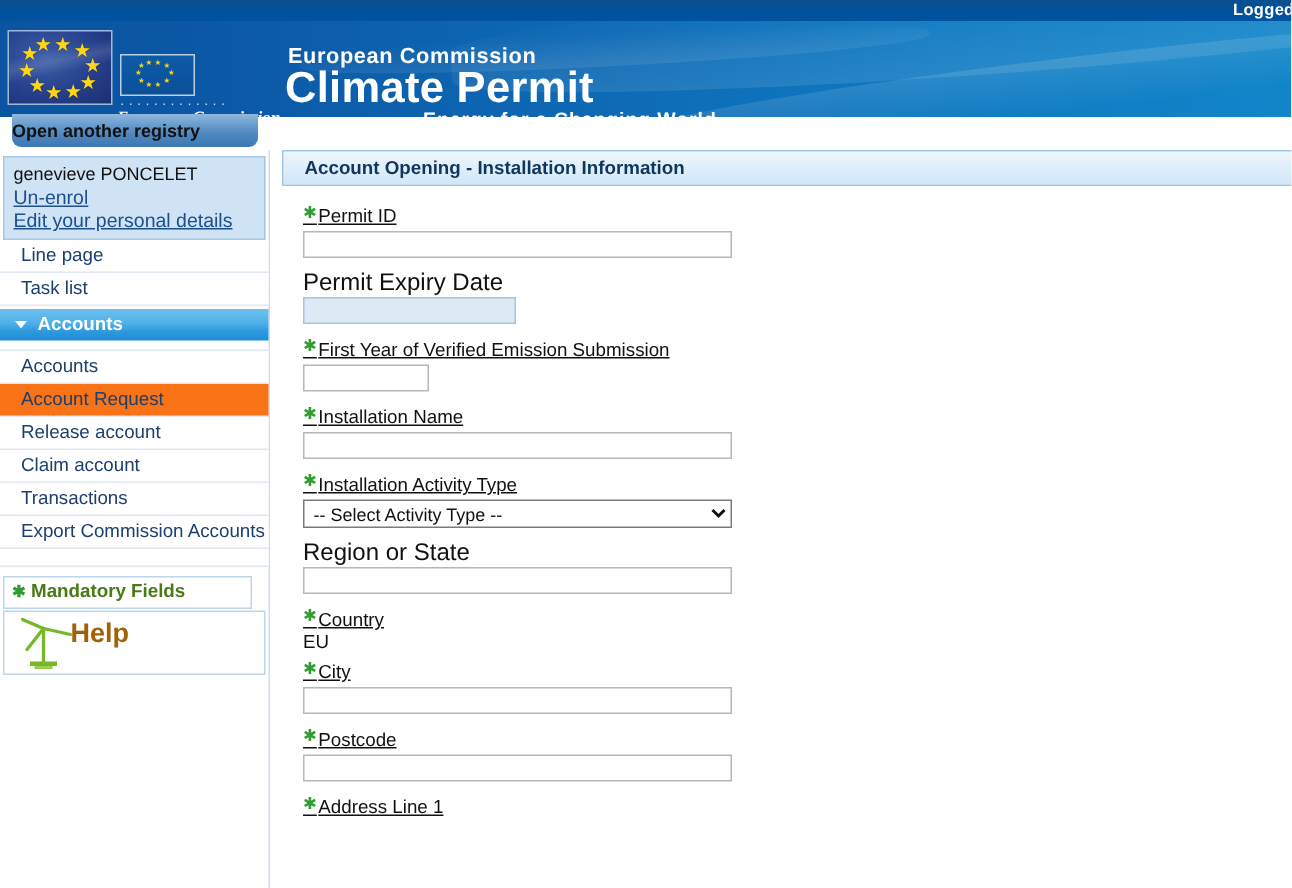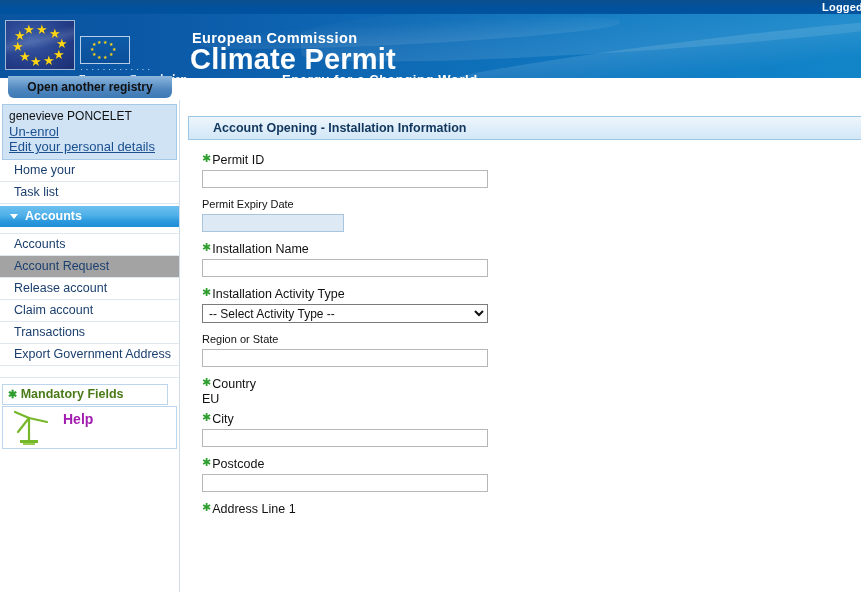--- a/index.html
+++ b/index.html
@@ -175,21 +175,20 @@
   
   #reg-tab {
     position: absolute;
     left: 8px; top: 76px;
     width: 164px; height: 22px;
     background: linear-gradient(to bottom, #8fb7dd 0%, #6fa1d0 28%, #4f87bf 60%, #3d79b5 100%);
     border-radius: 0 0 6px 6px;
     color: #111111;
     font-size: 12px;
     font-weight: bold;
-    text-align: center;
     line-height: 22px;
     cursor: pointer;
     white-space: nowrap;
   }
 
   
   #content-row {
     position: absolute;
     left: 0; top: 100px;
     width: 694px;
@@ -273,21 +272,21 @@
     border-bottom: 1px solid #dfe7ef;
     padding: 3px 0 3px 14px;
     font-size: 12.5px;
     color: #1b3f6e;
     cursor: pointer;
     background: #ffffff;
     line-height: 15px;
     white-space: nowrap;
   }
   .sub-link:first-child { border-top: 1px solid #dfe7ef; }
-  .sub-link.active { background: #a3a3a3; }
+  .sub-link.active { background: #f97316; }
   .sub-spacer {
     height: 11px;
     border-bottom: 1px solid #dfe7ef;
     background: #ffffff;
   }
 
   #mandatory-box {
     margin: 6px 11px 0 2px;
     border: 1px solid #bdd5ea;
     padding: 2px 0 2px 5px;
@@ -303,62 +302,63 @@
   }
   #help-box {
     margin: 1px 2px 0 2px;
     border: 1px solid #bdd5ea;
     height: 41px;
     position: relative;
     background: #ffffff;
   }
   #help-box .help-label {
     position: absolute;
-    left: 60px; top: 4px;
-    font-size: 14px;
-    font-weight: bold;
-    color: #a21caf;
+    left: 44px; top: 4px;
+    font-size: 18px;
+    font-weight: bold;
+    color: #a16207;
   }
   #turbine {
     position: absolute;
     left: 6px; top: 2px;
   }
 
   
   #main {
     position: absolute;
     left: 186px; top: 0;
     width: 675px;
     height: 492px;
     background: #ffffff;
   }
   #panel-header {
-    margin: 16px 0 0 2px;
+    margin: 0 0 0 2px;
     height: 22px;
     background: linear-gradient(to bottom, #eef6fc 0%, #dfeefa 50%, #d3e7f7 100%);
     border-top: 1px solid #9cc6e6;
     border-bottom: 1px solid #9cc6e6;
     border-left: 1px solid #9cc6e6;
     color: #10365e;
     font-size: 12.5px;
     font-weight: bold;
     line-height: 22px;
-    padding-left: 24px;
+    padding-left: 14px;
     white-space: nowrap;
   }
 
   #form-area {
     padding: 12px 0 0 16px;
   }
   .field { margin-bottom: 9px; }
   .field-label {
     font-size: 12.5px;
     color: #111111;
     line-height: 16px;
     white-space: nowrap;
+    text-decoration: underline;
   }
   .field-label .req {
     color: #2f9e2f;
     font-size: 11px;
     vertical-align: top;
     line-height: 13px;
     margin-right: 1px;
   }
   .txt {
     display: block;
@@ -379,21 +379,21 @@
     background: #dde9f5;
     border: 1px solid #a9c4dd;
   }
   .txt.small { width: 84px; }
   .static-val {
     font-size: 12.5px;
     color: #111111;
     line-height: 15px;
   }
   .plain-label {
-    font-size: 11px;
+    font-size: 16px;
     color: #111111;
     line-height: 15px;
     white-space: nowrap;
   }
   select.sel {
     box-sizing: border-box;
     width: 286px;
     height: 19px;
     margin-top: 2px;
     border: 1px solid #7b7b7b;
@@ -460,34 +460,34 @@
 <div id="content-row">
 
   <div id="sidebar">
 
     <div id="user-box">
       <div class="uname">genevieve PONCELET</div>
       <a>Un-enrol</a>
       <a>Edit your personal details</a>
     </div>
 
-    <div class="nav-link">Home your</div>
+    <div class="nav-link">Line page</div>
     <div class="nav-link">Task list</div>
 
     <div id="accounts-header">
       <span class="caret"></span><span>Accounts</span>
     </div>
 
     <div id="subnav">
       <div class="sub-link">Accounts</div>
       <div class="sub-link active">Account Request</div>
       <div class="sub-link">Release account</div>
       <div class="sub-link">Claim account</div>
       <div class="sub-link">Transactions</div>
-      <div class="sub-link">Export Government Address</div>
+      <div class="sub-link">Export Commission Accounts</div>
       <div class="sub-spacer"></div>
     </div>
 
     <div id="mandatory-box">
       <span class="ast">✱</span>
       <span>Mandatory Fields</span>
     </div>
 
     <div id="help-box">
       <svg id="turbine" width="46" height="38" viewBox="0 0 46 38">
@@ -516,20 +516,26 @@
         </div>
         <input class="txt wide" type="text" value="" style="">
       </div>
 
 
       <div class="field">
         <div class="plain-label">Permit Expiry Date</div>
         <input class="txt date" type="text" value="" style="">
       </div>
 
+      <div class="field">
+        <div class="field-label">
+          <span class="req">✱</span><span>First Year of Verified Emission Submission</span>
+        </div>
+        <input class="txt small" type="text" value="" style="">
+      </div>
 
       <div class="field">
         <div class="field-label">
           <span class="req">✱</span><span>Installation Name</span>
         </div>
         <input class="txt wide" type="text" value="" style="">
       </div>
 
       <div class="field">
         <div class="field-label">

